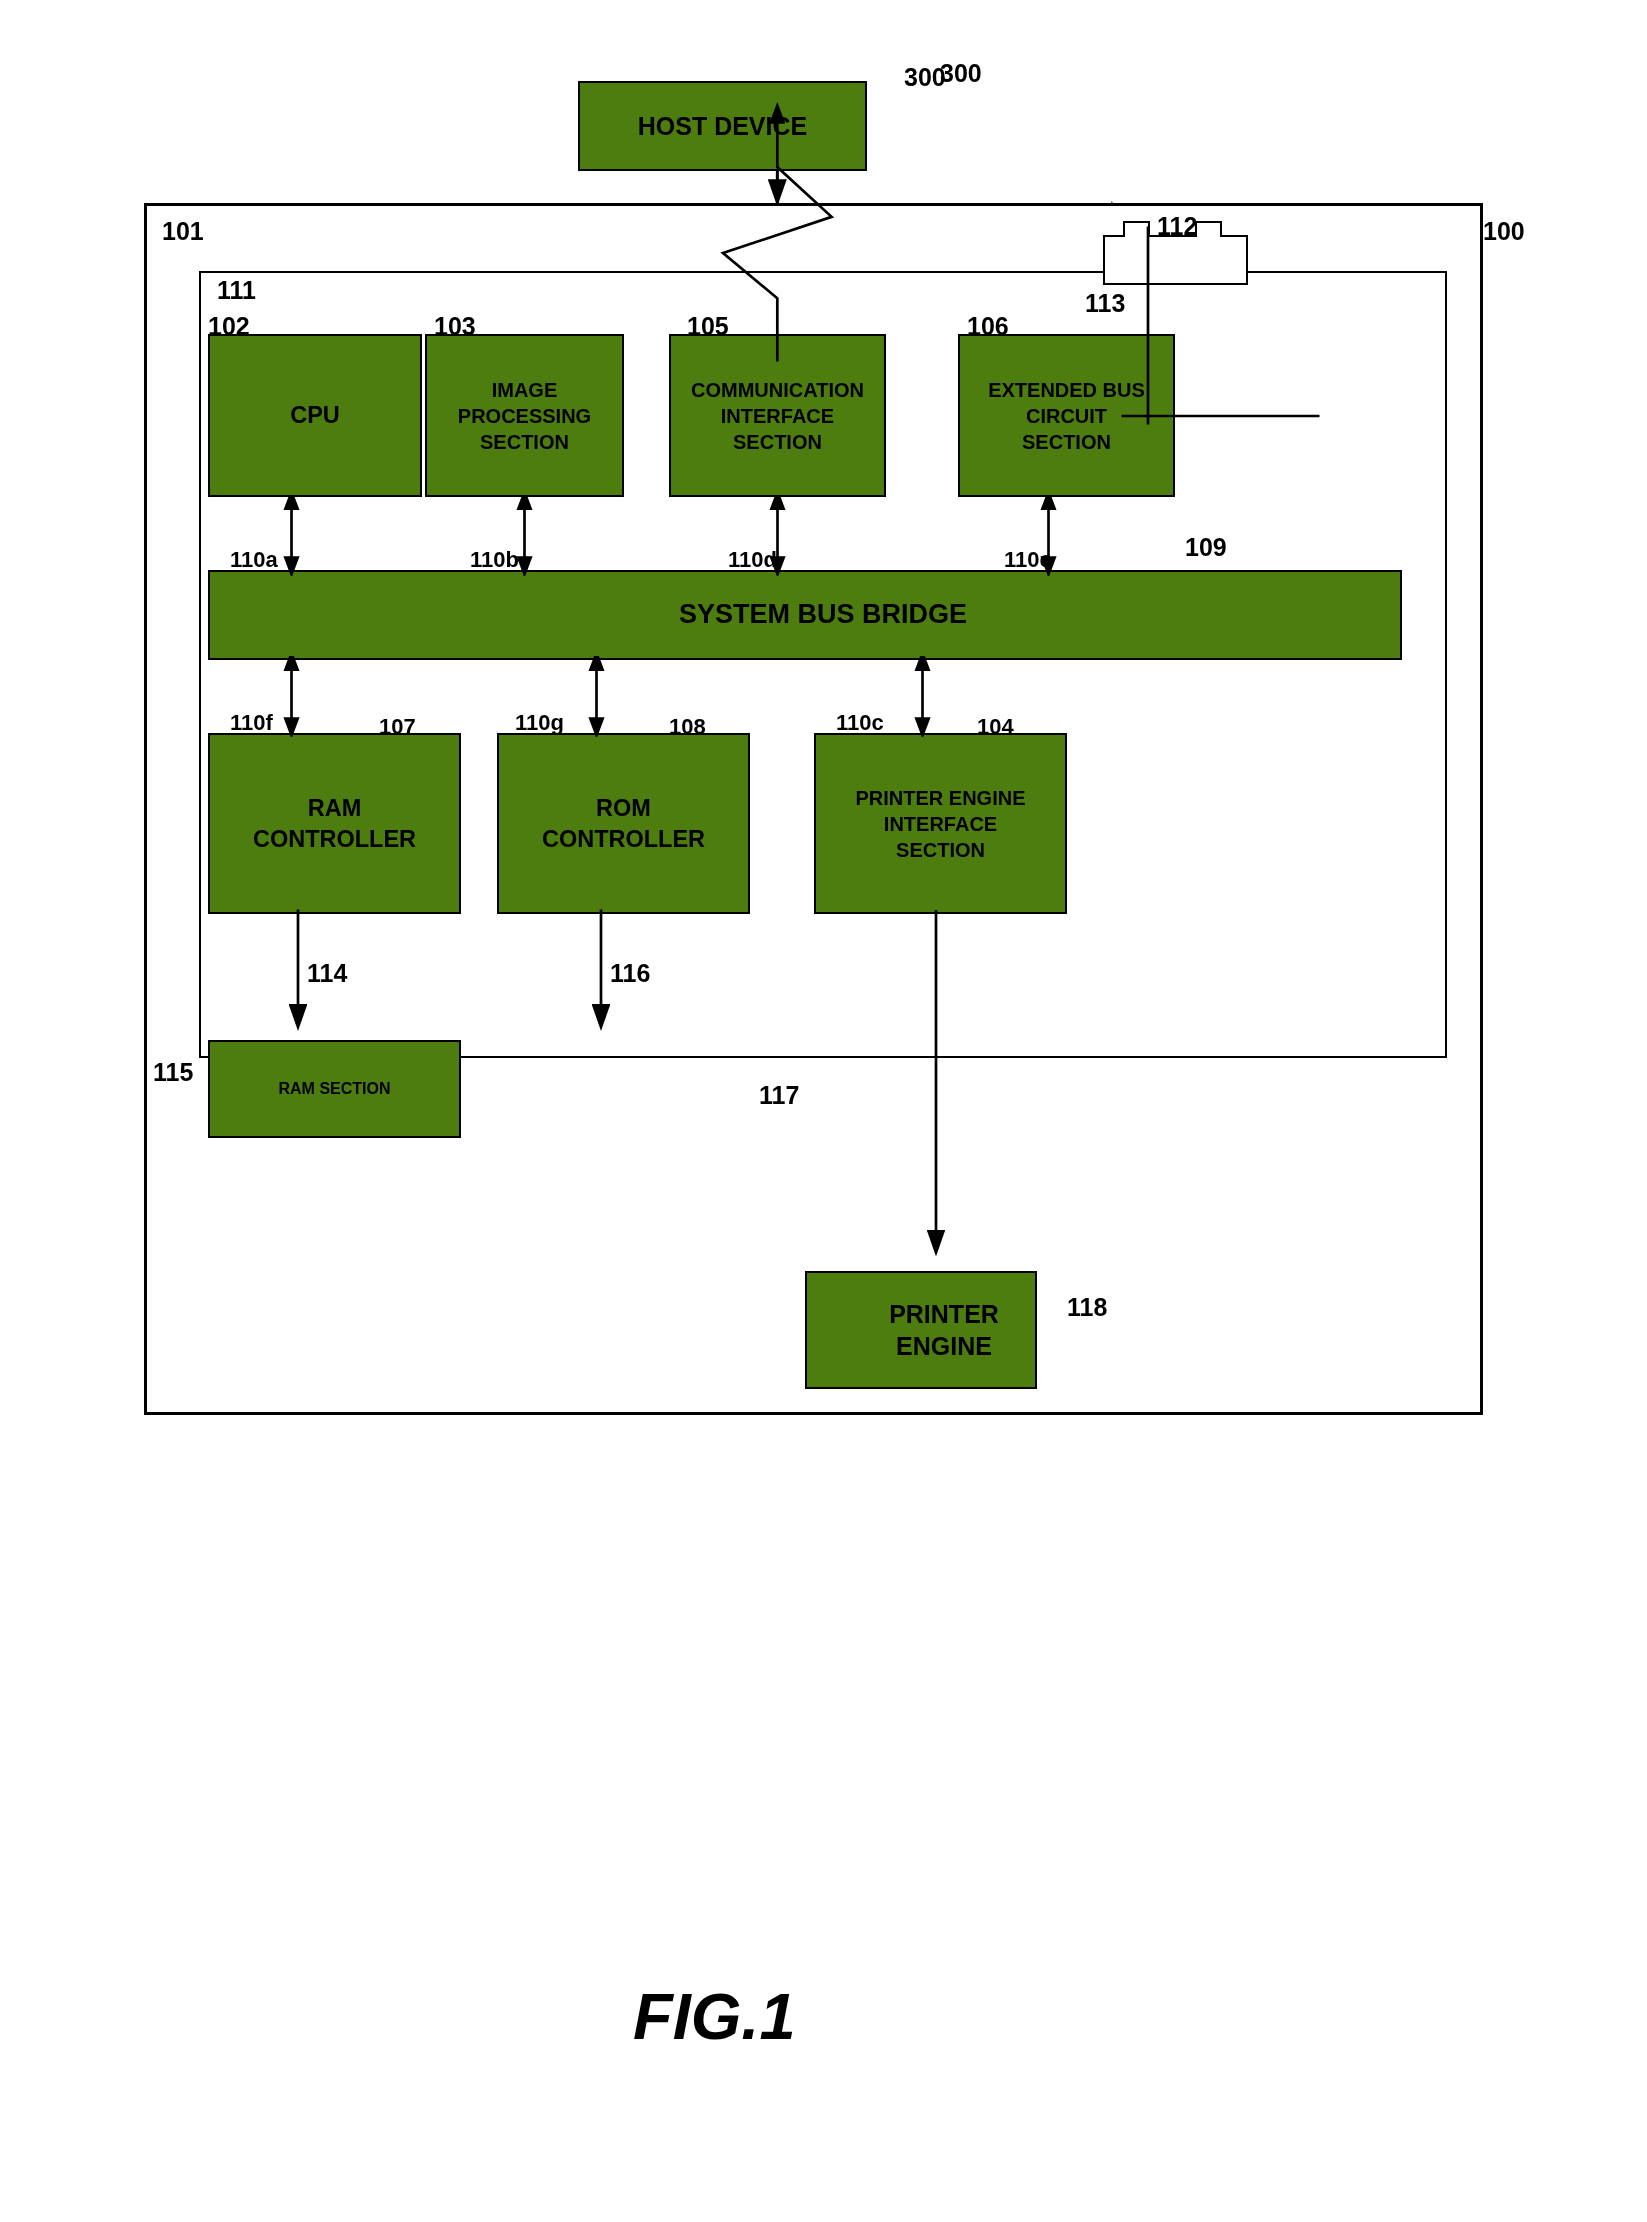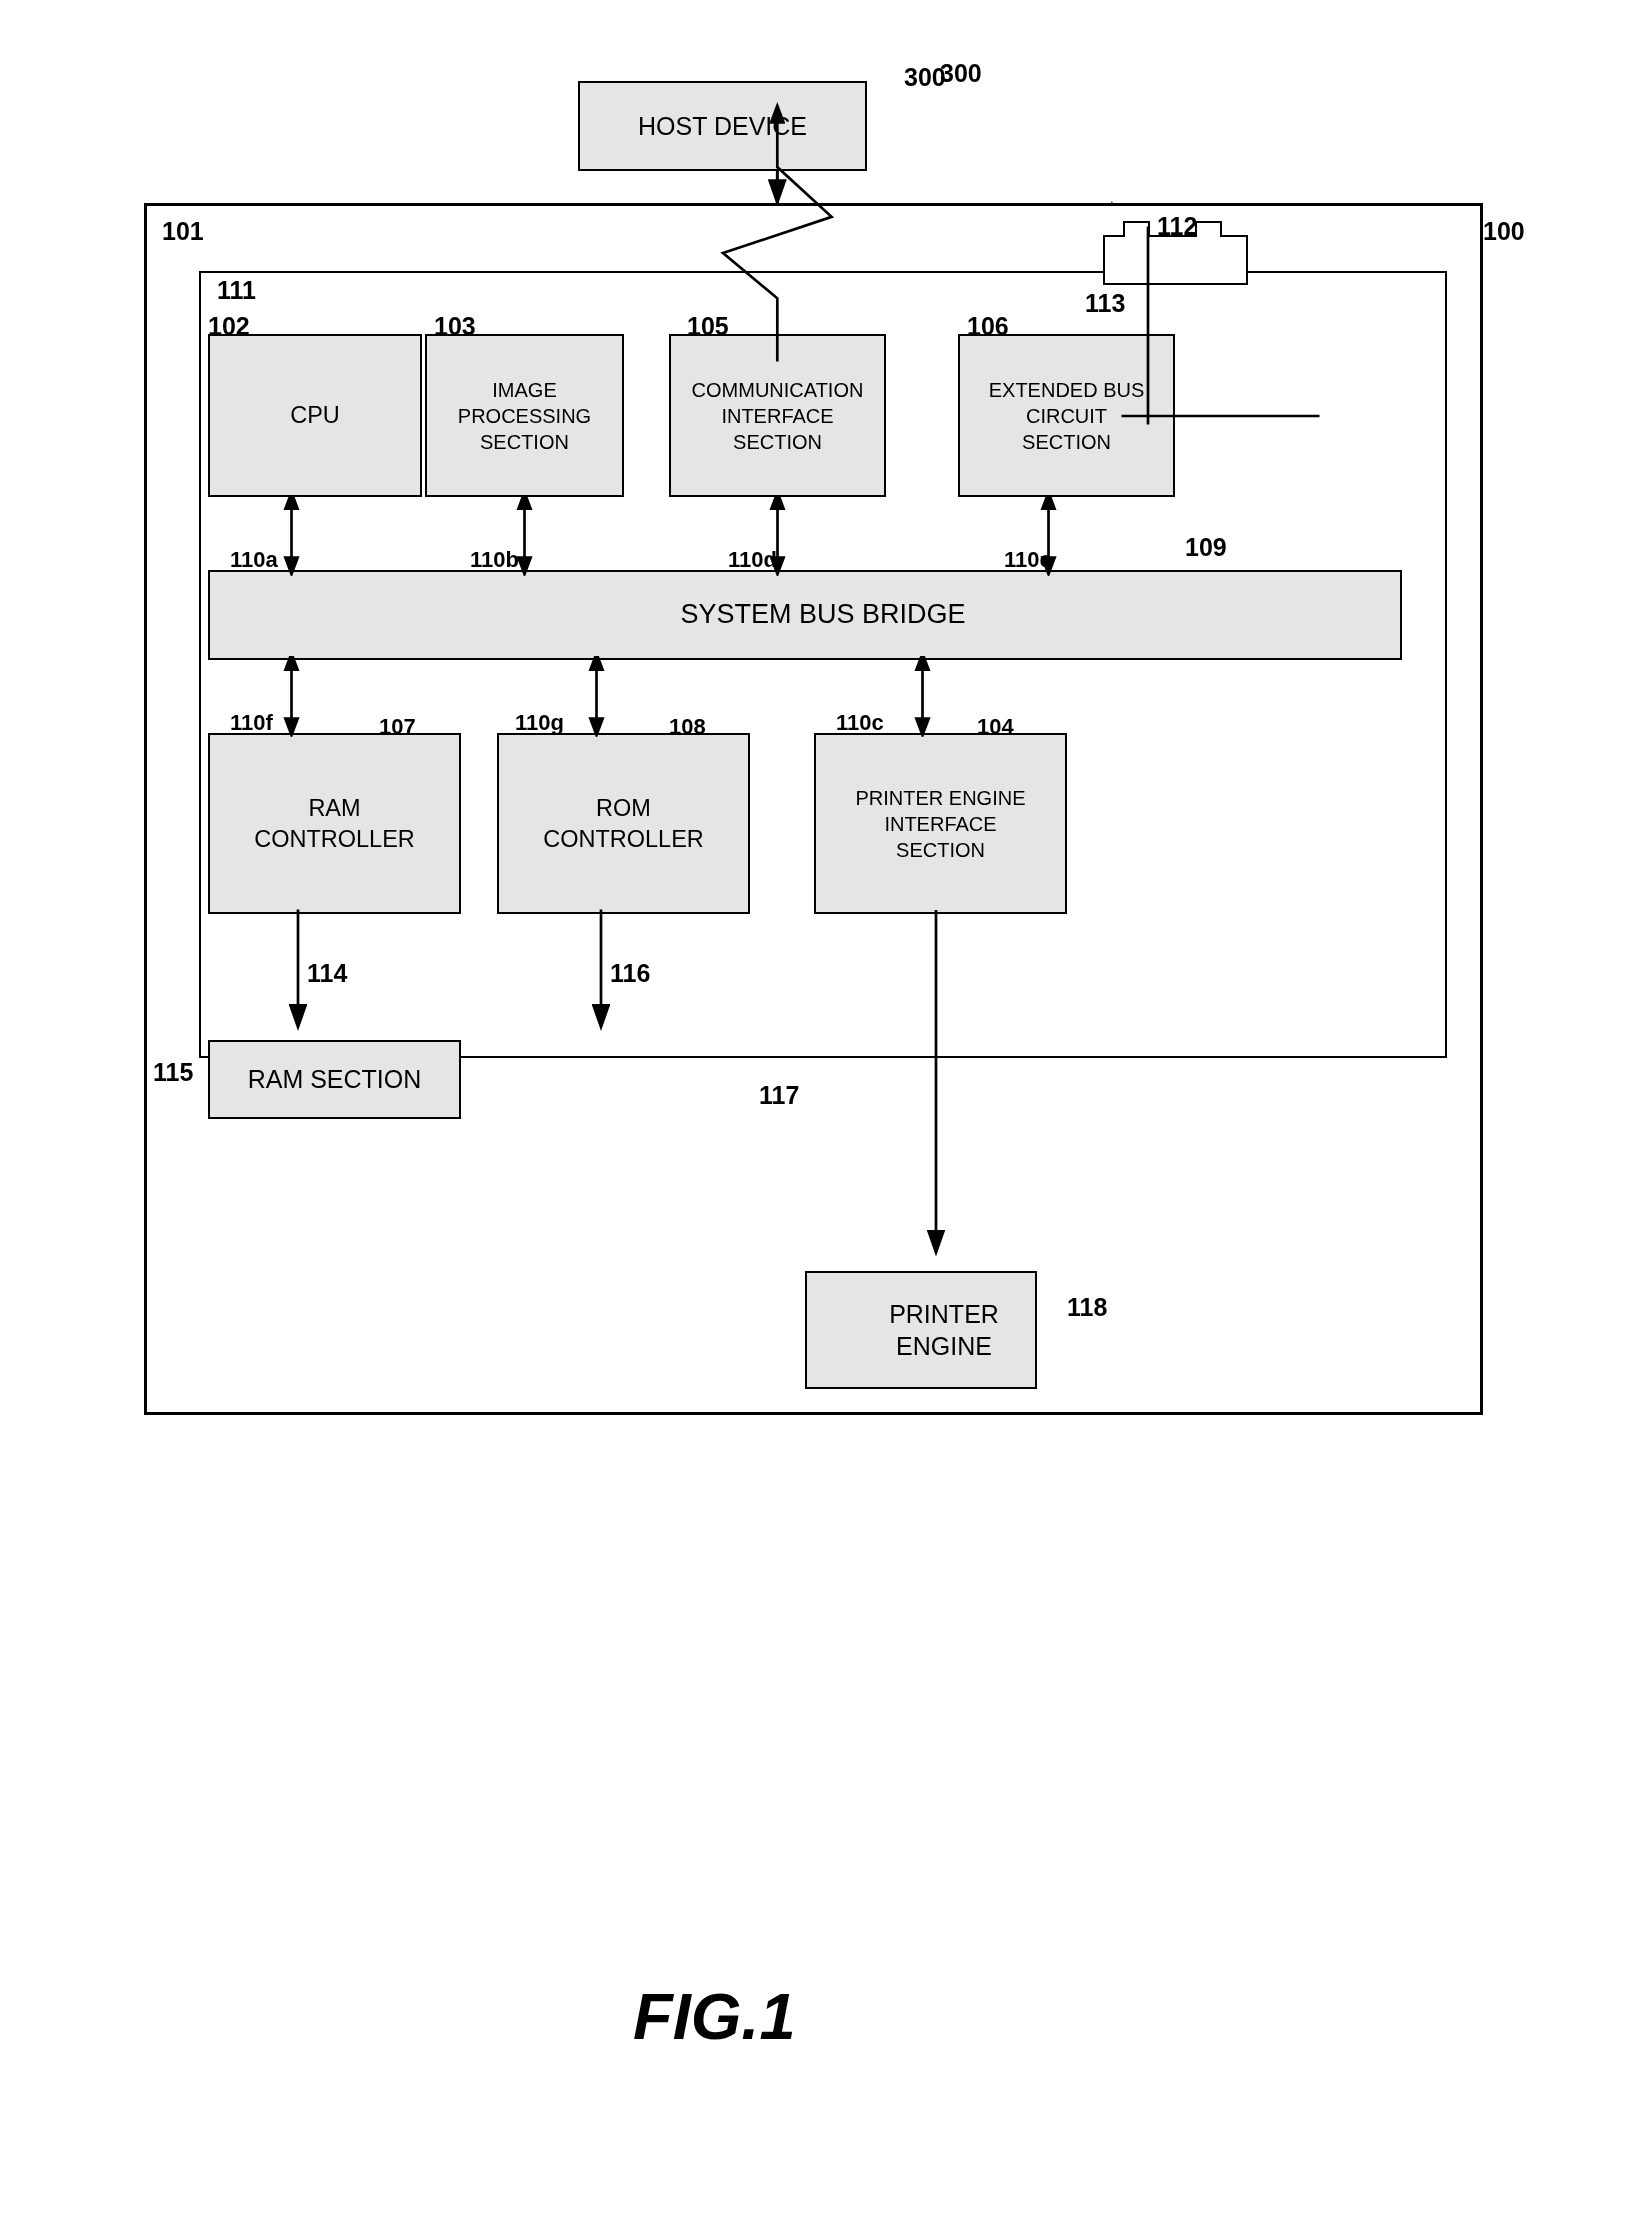--- a/index.html
+++ b/index.html
@@ -22,27 +22,27 @@
     .ref-label {
       position: absolute;
       font-size: 25px;
       font-weight: bold;
       color: #000;
     }
     
     .box {
       position: absolute;
       border: 2.7px solid #000;
-      background: #e5e5e5;
+      background: #4d7c0f;
       display: flex;
       align-items: center;
       justify-content: center;
       text-align: center;
       font-size: 23.5px;
-      font-weight: normal;
+      font-weight: bold;
       line-height: 1.3;
     }
     
     .main-outer {
       position: absolute;
       border: 3.6px solid #000;
       background: #fff;
     }
     
     .inner-board {
@@ -230,21 +230,21 @@
 
   <svg style="position:absolute; top:864px; left:819px; width:54px; height:362px;" viewBox="0 0 60 400" width="54" height="362">
     <line x1="30" y1="0" x2="30" y2="370" stroke="#000" stroke-width="3" marker-end="url(#arrowhead4)"></line>
     <defs>
       <marker id="arrowhead4" markerWidth="10" markerHeight="7" refX="5" refY="3.5" orient="auto">
         <polygon points="0 0, 10 3.5, 0 7" fill="#000"></polygon>
       </marker>
     </defs>
   </svg>
 
-  <div class="box" style="top:995px; left:118px; width:253px; height:79px; font-size:25px;">
+  <div class="box" style="top:995px; left:118px; width:253px; height:98px; font-size:16px;">
     <span>RAM SECTION</span>
   </div>
 
   <span class="ref-label" style="top:1013px; left:63px;">115</span>
 
   <span class="ref-label" style="top:914px; left:217px;">114</span>
 
 
   <span class="ref-label" style="top:914px; left:520px;">116</span>
 

